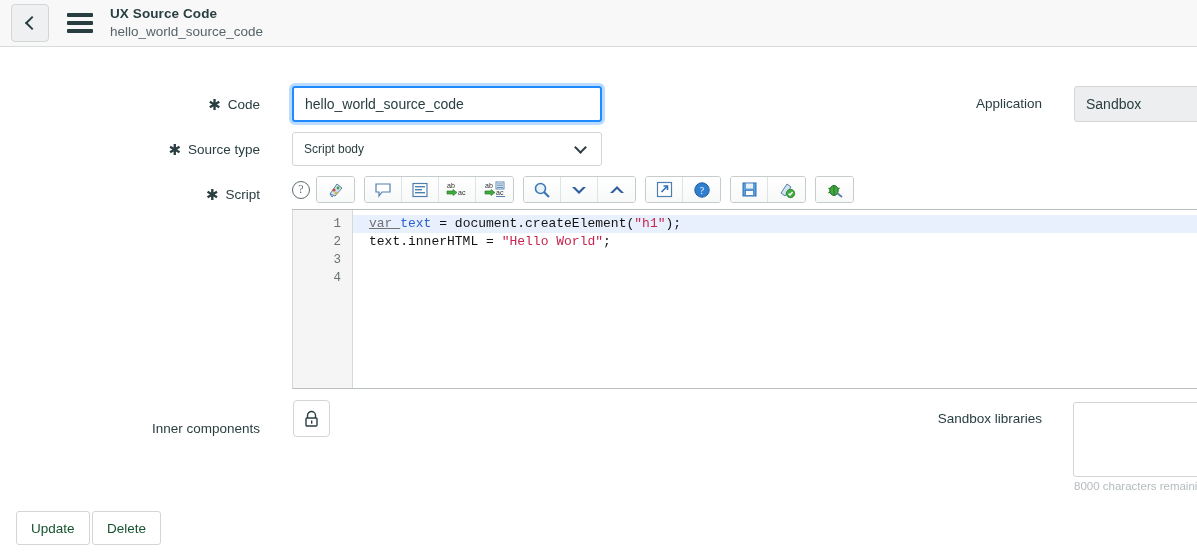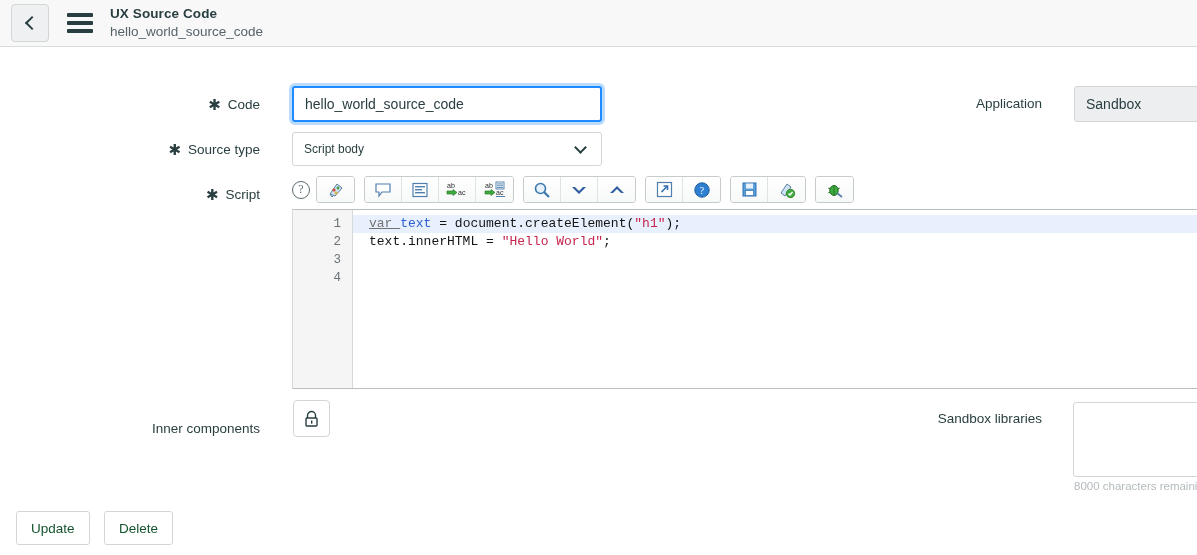--- a/index.html
+++ b/index.html
@@ -426,13 +426,13 @@
   </svg>
 </div>
 
 <div class="field-label" style="left:880px; top:411px; width:162px;">
   <span>Sandbox libraries</span>
 </div>
 <textarea class="ext-textarea" style=""></textarea>
 <div class="char-hint">8000 characters remaining</div>
 
 <button class="btn" style="left:16px; top:511px;">Update</button>
-<button class="btn" style="left:104px; top:511px;">Delete</button>
+<button class="btn" style="left:92px; top:511px;">Delete</button>
 
 </body></html>

